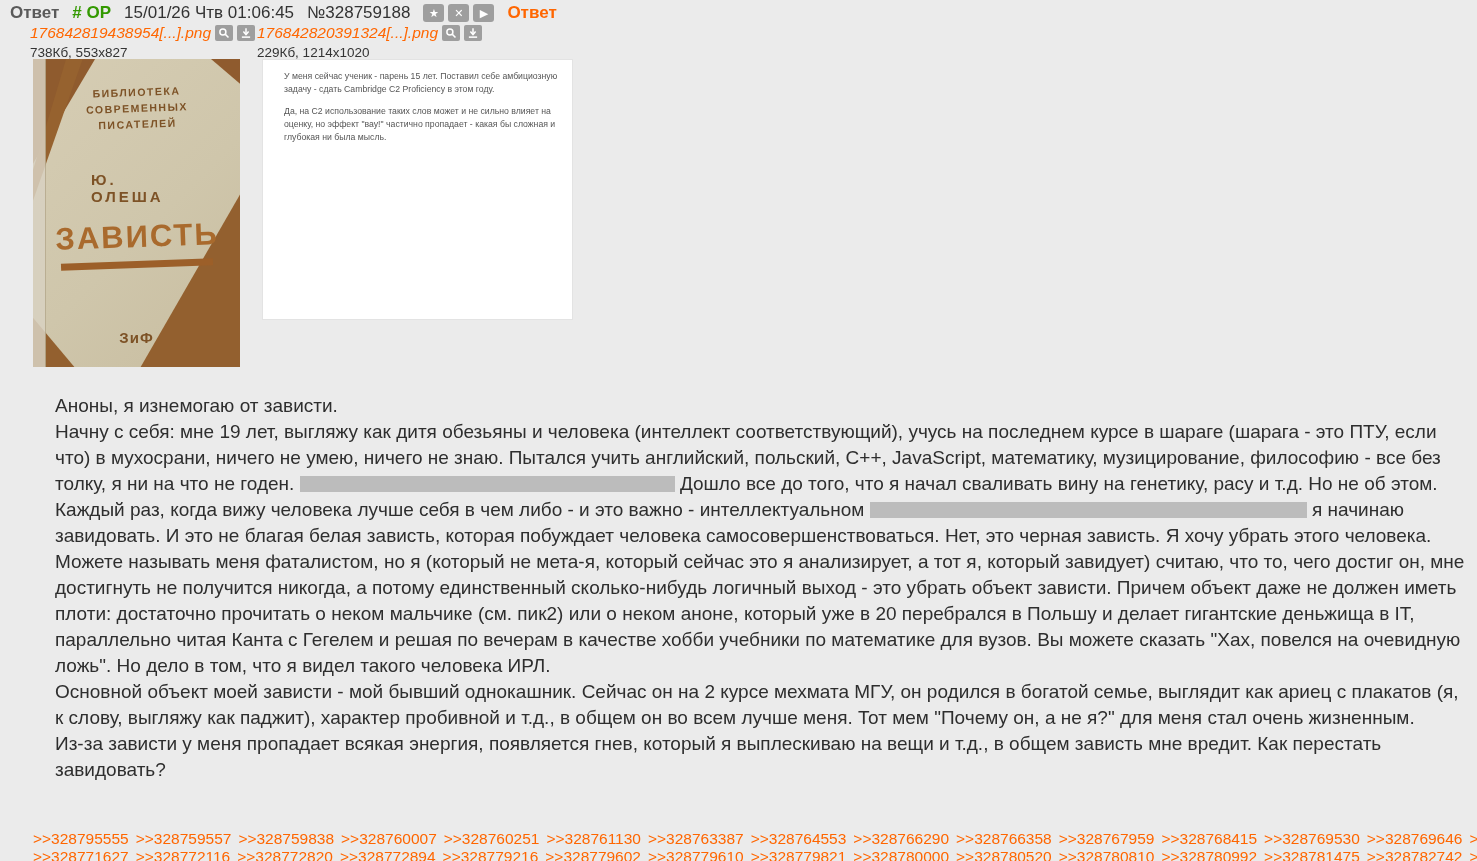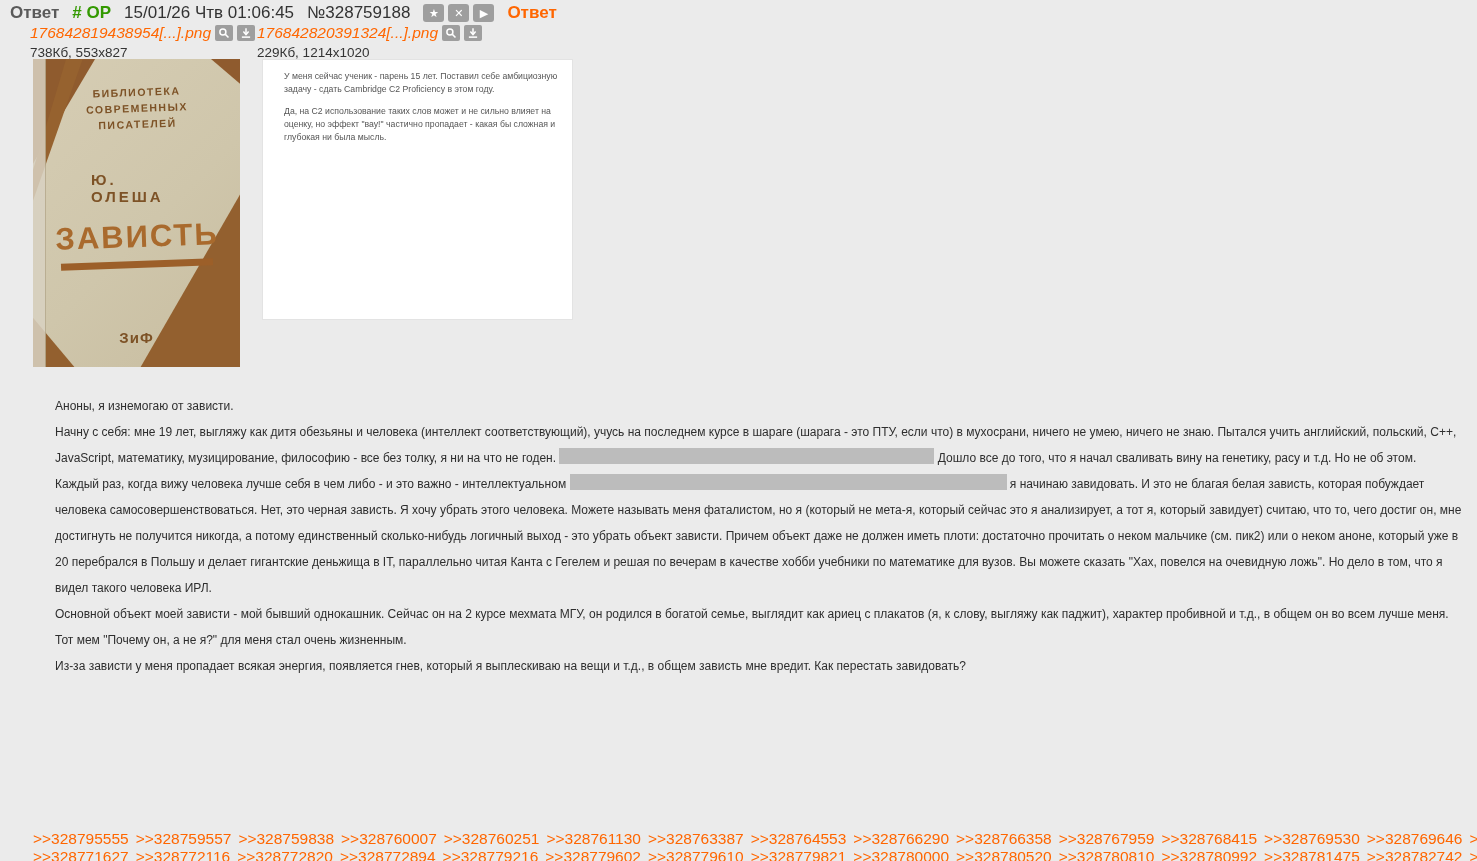--- a/index.html
+++ b/index.html
@@ -87,21 +87,21 @@
     overflow:hidden;cursor:pointer;
     padding:10px 13px;
   }
   .thumb2 p{
     margin:0 0 9px 8px;font-size:8.7px;line-height:1.5;color:#555;
   }
 
   
   .post-message{
     position:absolute;left:55px;top:393px;width:1411px;
-    font-size:12px;line-height:26px;color:#2e2e2e;
+    font-size:19px;line-height:26px;color:#2e2e2e;
   }
   .post-message p{margin:0;}
   .spoiler{
     display:inline-block;height:16px;background:#bcbcbc;
     position:relative;top:2px;
   }
 
   
   .replies{
     position:absolute;left:33px;top:830px;width:1420px;

